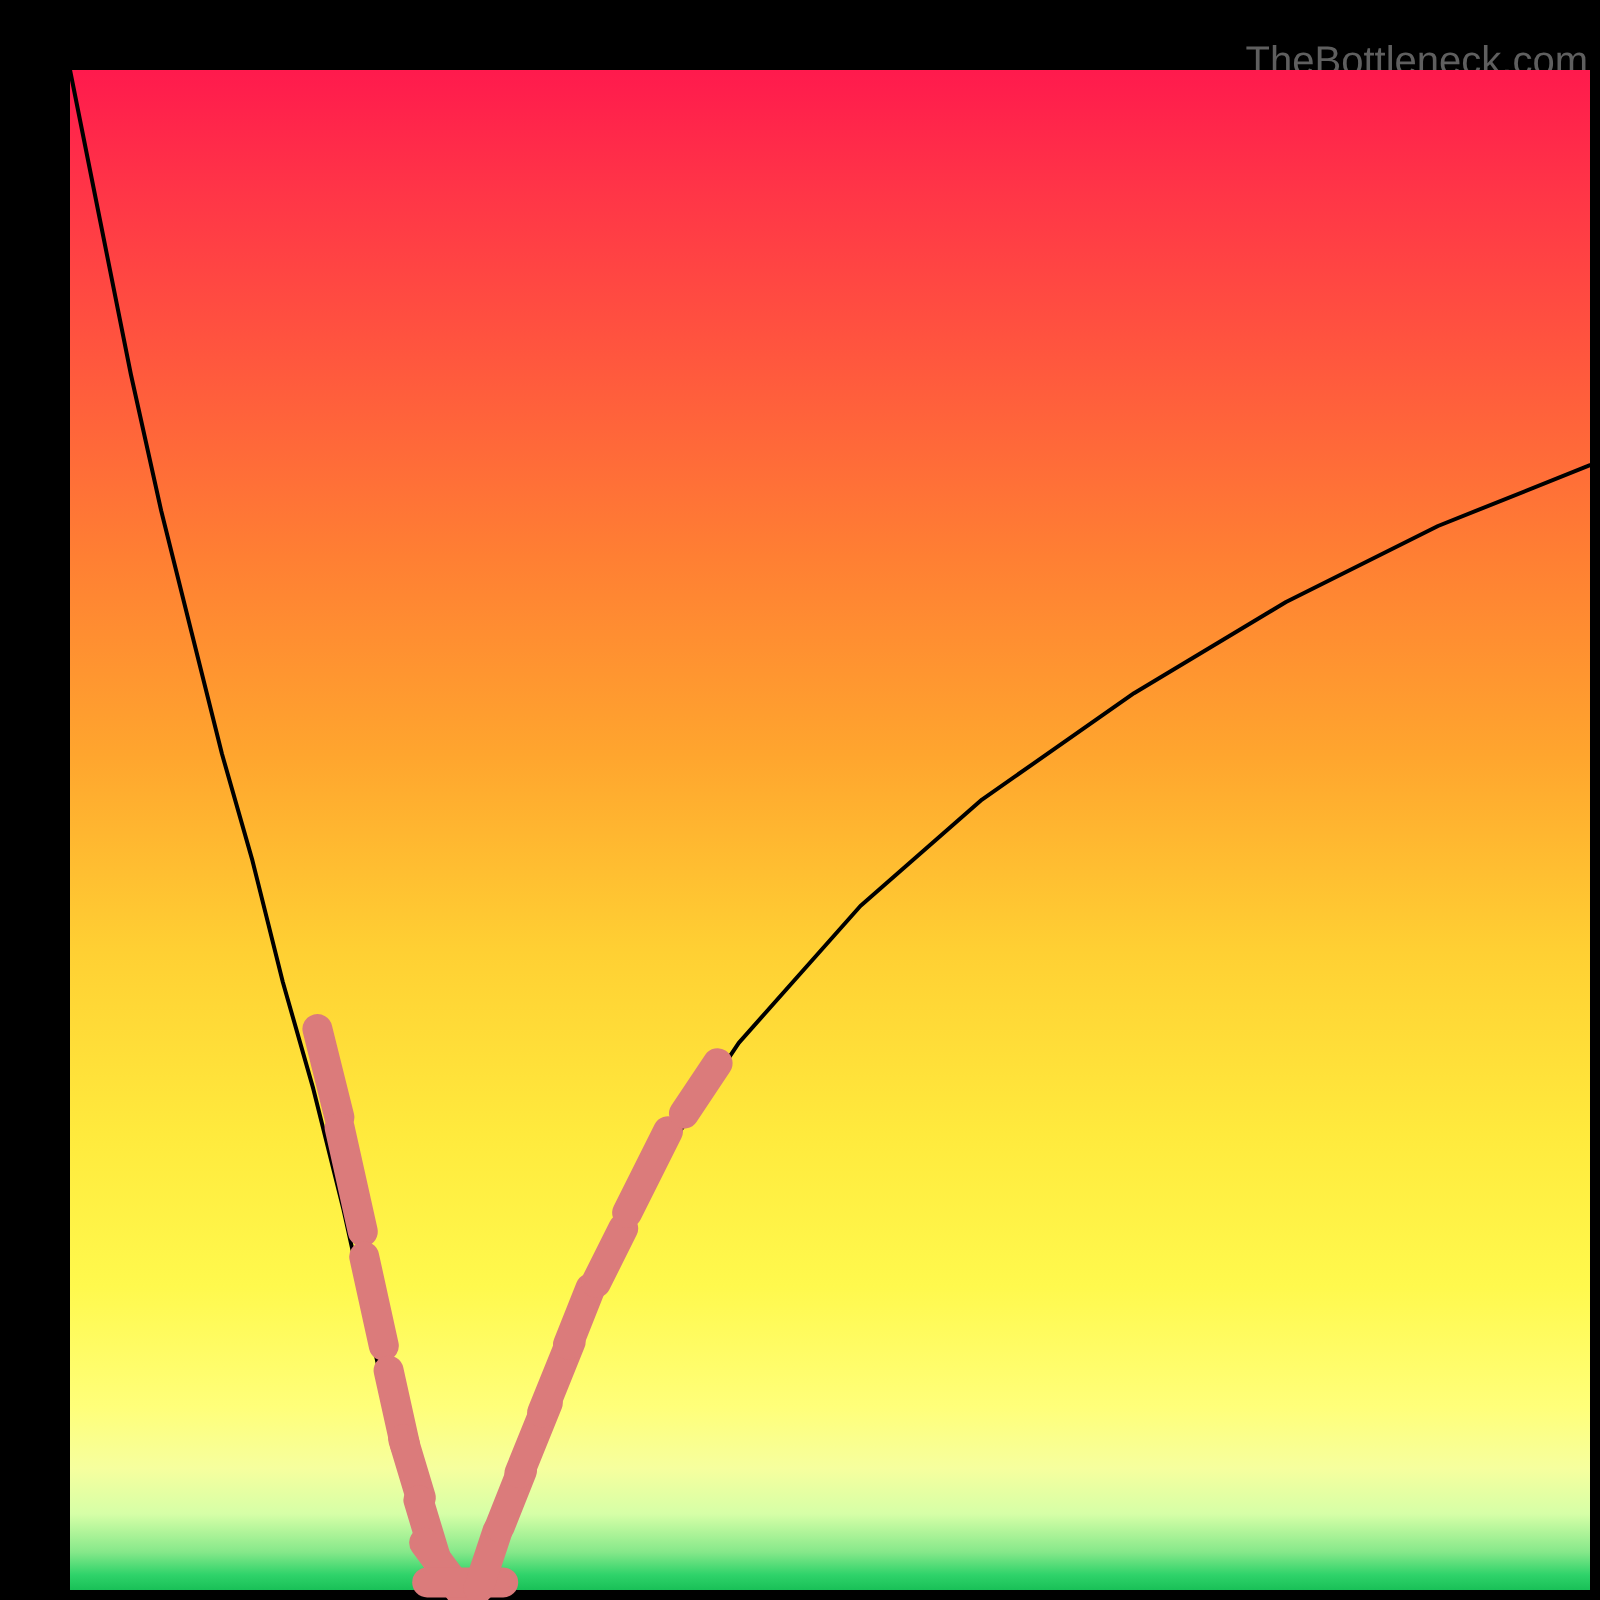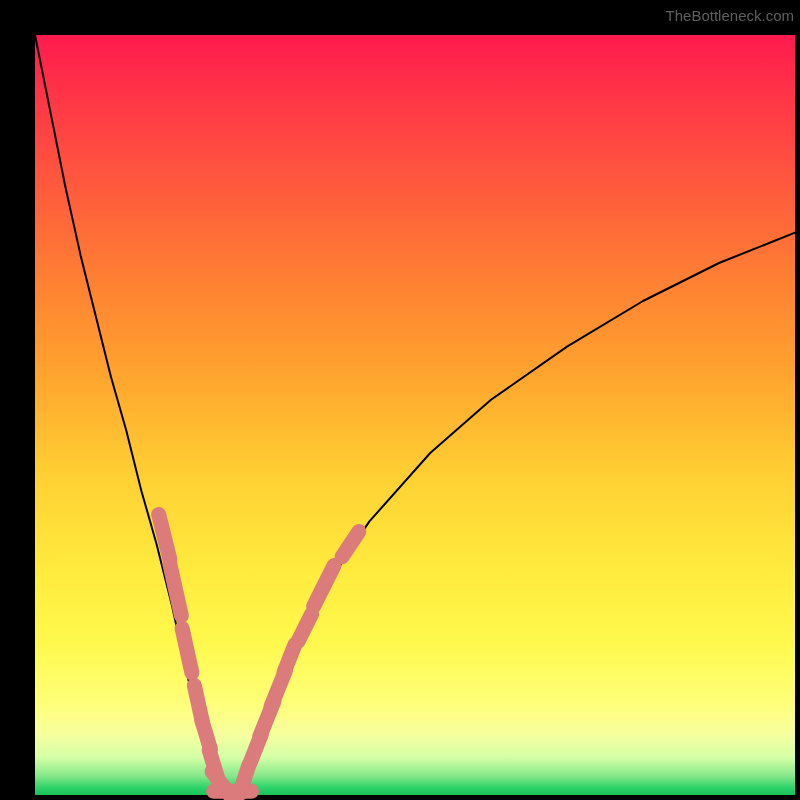--- a/index.html
+++ b/index.html
@@ -37,23 +37,23 @@
       #ffff7a 88%,
       #f6ff9e 92%,
       #d6ffa7 95%,
       #86e88a 97.5%,
       #2fd36a 99%,
       #19c057 100%
     );
   }
   .watermark {
     position: absolute;
-    top: 7px;
+    top: 20px;
     right: 6px;
-    font-size: 15px;
+    font-size: 20px;
     font-weight: 400;
     color: #5f5f5f;
     font-family: Arial, Helvetica, sans-serif;
     letter-spacing: 0px;
   }
   svg.curve {
     position: absolute;
     left: 0;
     top: 0;
     width: 760px;

